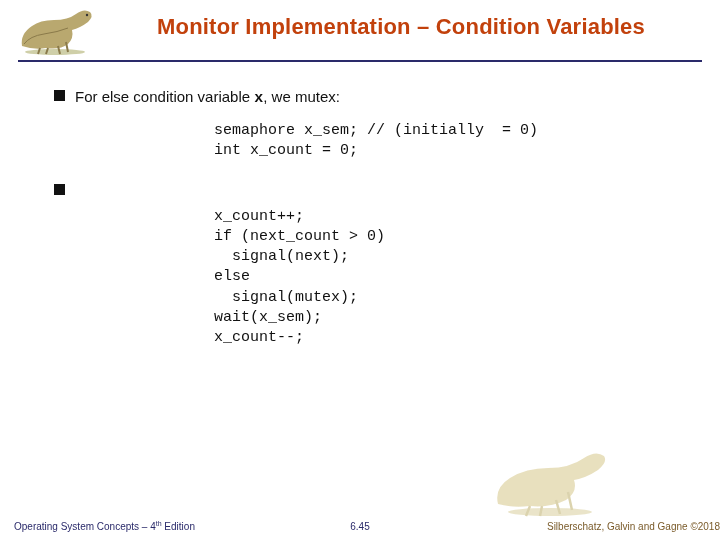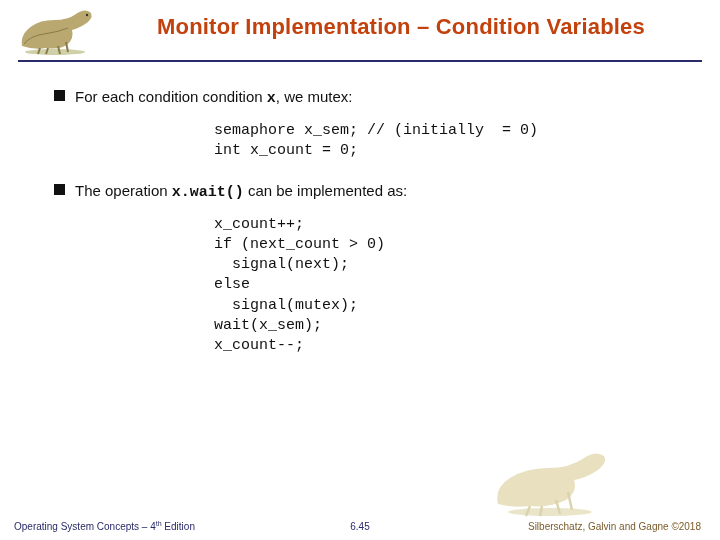--- a/index.html
+++ b/index.html
@@ -77,21 +77,21 @@
   }
   .footer {
     position: absolute;
     left: 0; right: 0; bottom: 8px;
     height: 20px;
     font-size: 10px;
     color: #2a2a6a;
   }
   .fleft { position: absolute; left: 14px; bottom: 0; }
   .fcenter { position: absolute; left: 50%; transform: translateX(-50%); bottom: 0; text-align: center; }
-  .fright { position: absolute; right: 19px; bottom: 0; color: #7a5b2a; }
+  .fright { position: absolute; right: 0; bottom: 0; color: #7a5b2a; }
   .sup { font-size: 7px; vertical-align: super; }
   .dino-br {
     position: absolute;
     right: 110px;
     bottom: 22px;
     width: 120px;
     height: 70px;
     opacity: 0.9;
   }
 </style>
@@ -108,32 +108,29 @@
   </svg>
   <div class="title">Monitor Implementation – Condition Variables</div>
   <div class="rule"></div>
 </div>
 
 <div class="content">
 
   <div class="bullet">
     <div class="sq"></div>
     <div class="bline">
-      <span>For each condition condition </span><span class="var">x</span><span>, we  mutex:</span>
+      <span>For else condition variable </span><span class="var">x</span><span>, we  mutex:</span>
     </div>
   </div>
 
   <div class="codeblock">semaphore x_sem; // (initially  = 0)
 int x_count = 0;</div>
 
   <div class="bullet">
     <div class="sq"></div>
-    <div class="bline">
-      <span>The operation </span><span class="codeinline">x.wait()</span><span>  can be implemented as:</span>
-    </div>
   </div>
 
   <div class="codeblock">x_count++;
 if (next_count &gt; 0)
   signal(next);
 else
   signal(mutex);
 wait(x_sem);
 x_count--;</div>
 

